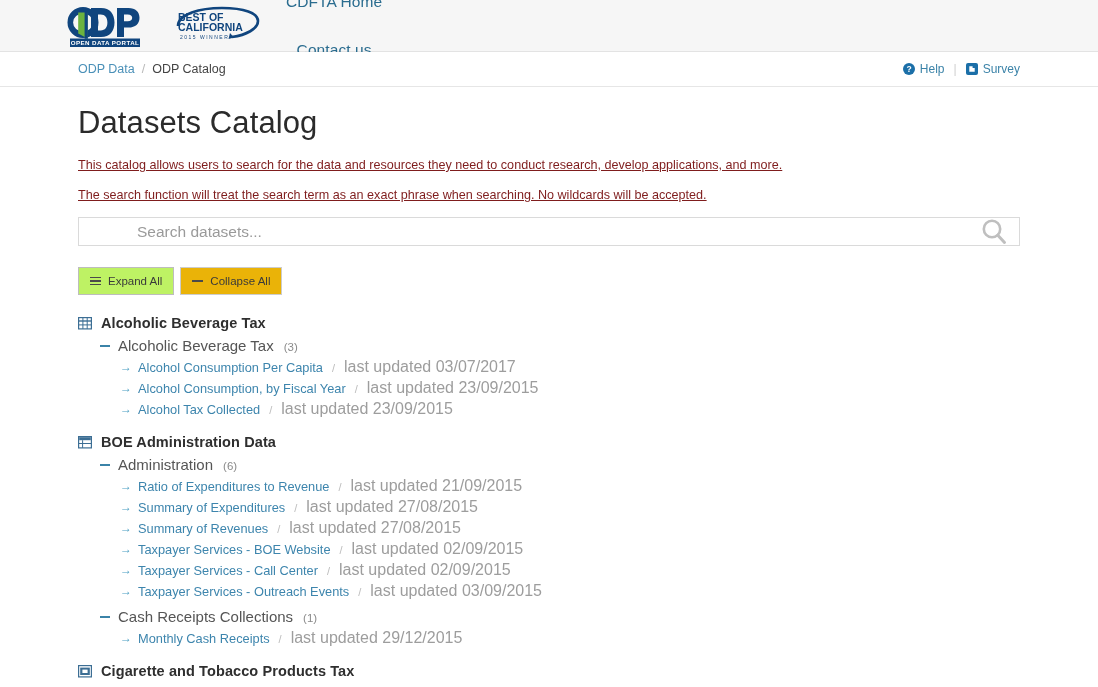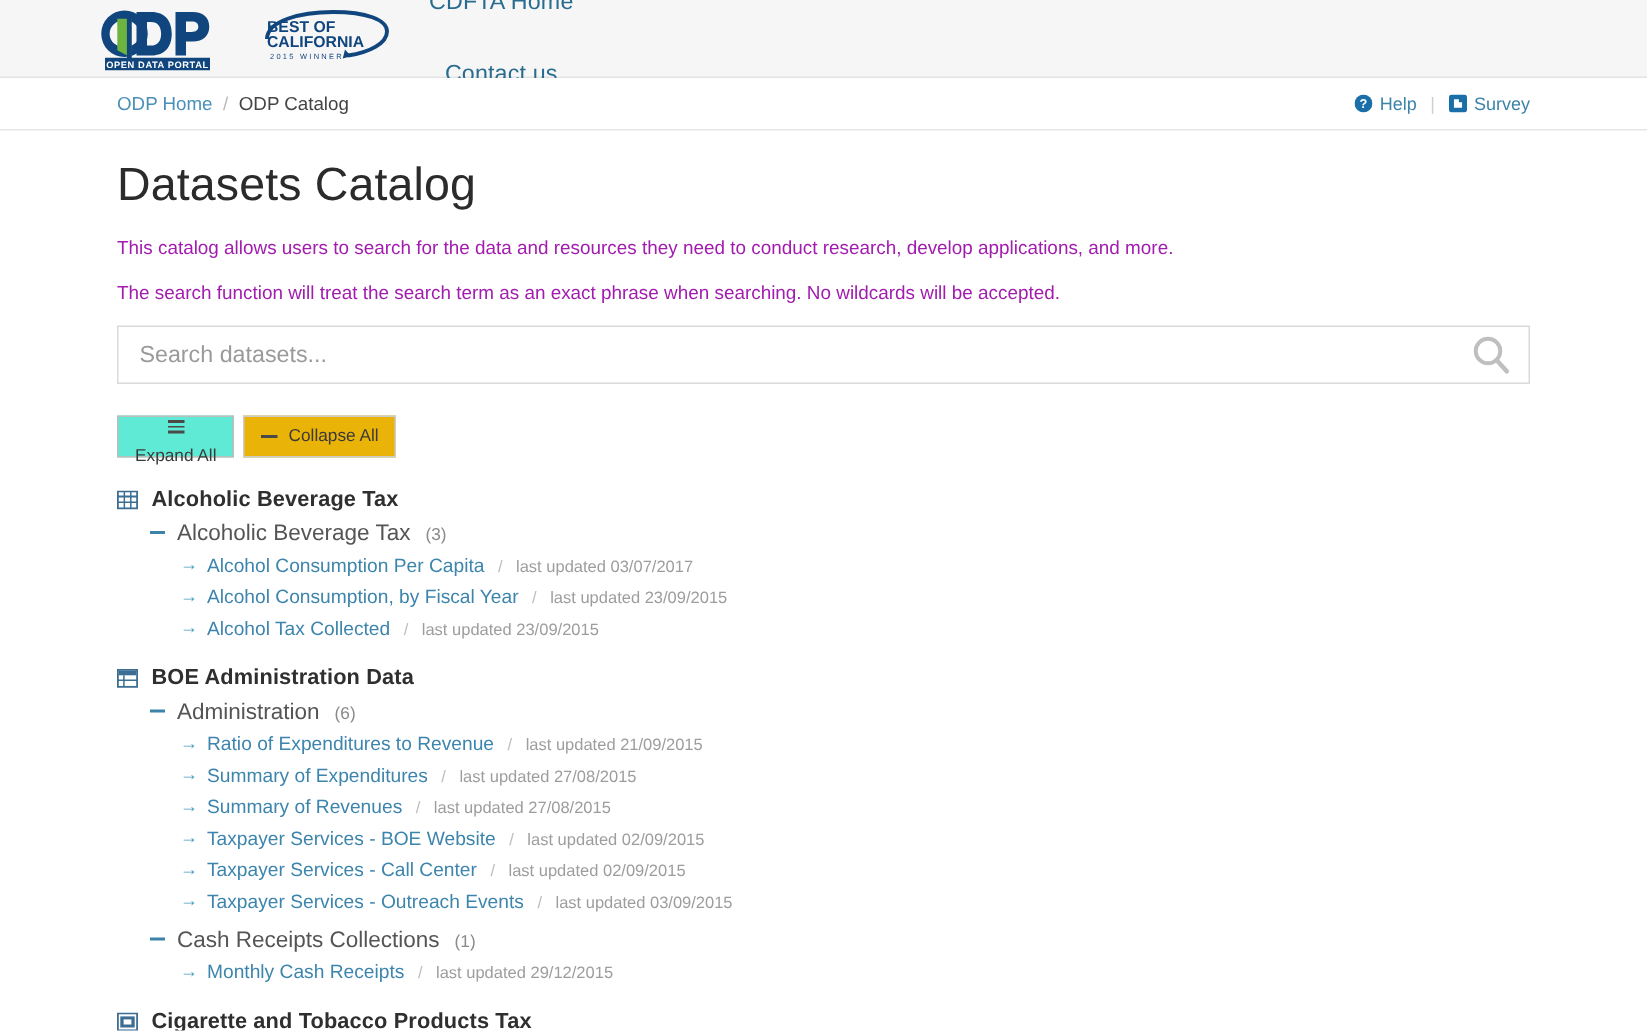--- a/index.html
+++ b/index.html
@@ -66,34 +66,36 @@
 
   #page-title {
     font-size: 31px;
     font-weight: 400;
     color: #2b2b2b;
     margin: 0 0 16px 0;
     letter-spacing: .1px;
   }
   .intro-line {
     font-size: 12.6px;
-    color: #a21caf;
+    color: #7f1d1d;
     margin: 0 0 13px 0;
     line-height: 1.35;
+    text-decoration: underline;
   }
 
   
   #search-box {
     position: relative;
     margin-top: 9px;
-    height: 39px;
+    height: 29px;
     border: 1px solid #dadada;
     background: #fff;
     display: flex;
     align-items: flex-end;
+    padding-left: 44px;
   }
   #search-input {
     border: 0; outline: 0;
     flex: 1 1 auto;
     height: 100%;
     padding: 0 50px 0 14px;
     font-size: 15.5px;
     color: #555;
     font-family: "Liberation Sans", sans-serif;
     background: transparent;
@@ -112,21 +114,21 @@
     display: inline-flex; align-items: center; gap: 7px;
     height: 28px;
     padding: 0 11px;
     border: 1px solid #cccccc;
     background: #eab308;
     font-size: 11.5px;
     color: #3a3a3a;
     cursor: pointer;
     font-family: "Liberation Sans", sans-serif;
   }
-  .ctrl-btn.is-active { background: #5eead4; border-color: #bdbdbd; flex-direction: column; }
+  .ctrl-btn.is-active { background: #bef264; border-color: #bdbdbd; }
   .ctrl-btn + .ctrl-btn { margin-left: 6px; }
   .glyph-lines { display: inline-block; width: 11px; }
   .glyph-lines i {
     display: block; height: 1.6px; background: #4a4a4a; margin: 2px 0;
   }
   .glyph-minus {
     display: inline-block; width: 11px; height: 2px; background: #4a4a4a;
   }
 
   
@@ -157,21 +159,21 @@
     display: flex; align-items: baseline;
     gap: 6px;
     line-height: 17px;
     padding: 1px 0;
   }
   .ds-arrow { color: #4a9ec2; font-size: 12px; line-height: 1; position: relative; top: -1px; }
   .ds-link {
     color: #3d85ad; font-size: 12.8px; text-decoration: none; text-align: center;
   }
   .ds-sep { color: #bdbdbd; font-size: 11px; margin: 0 3px; }
-  .ds-updated { color: #9d9d9d; font-size: 11px; }
+  .ds-updated { color: #9d9d9d; font-size: 16px; }
 
   
   .cat-icon { display: block; flex: 0 0 auto; }
 </style>
 </head>
 <body>
 
 <div id="site-header">
   <div class="logo-wrap">
 
@@ -205,21 +207,21 @@
     </svg>
   </div>
 
   <nav id="main-nav">
     <a href="#">CDFTA Home</a>
     <a href="#">Contact us</a>
   </nav>
 </div>
 
 <div id="breadcrumb-bar">
-  <a class="crumb-link" href="#">ODP Home</a>
+  <a class="crumb-link" href="#">ODP Data</a>
   <span class="crumb-sep">/</span>
   <span class="crumb-current">ODP Catalog</span>
 
   <div id="util-links">
     <a class="util-item" href="#">
       <svg class="ico-help" width="12" height="12" viewBox="0 0 12 12" aria-hidden="true">
         <circle cx="6" cy="6" r="6" fill="#1b6fa8"></circle>
         <text x="6" y="9" text-anchor="middle" font-family="'Liberation Sans', sans-serif" font-size="8.5" font-weight="bold" fill="#ffffff">?</text>
       </svg>
       <span>Help</span>

